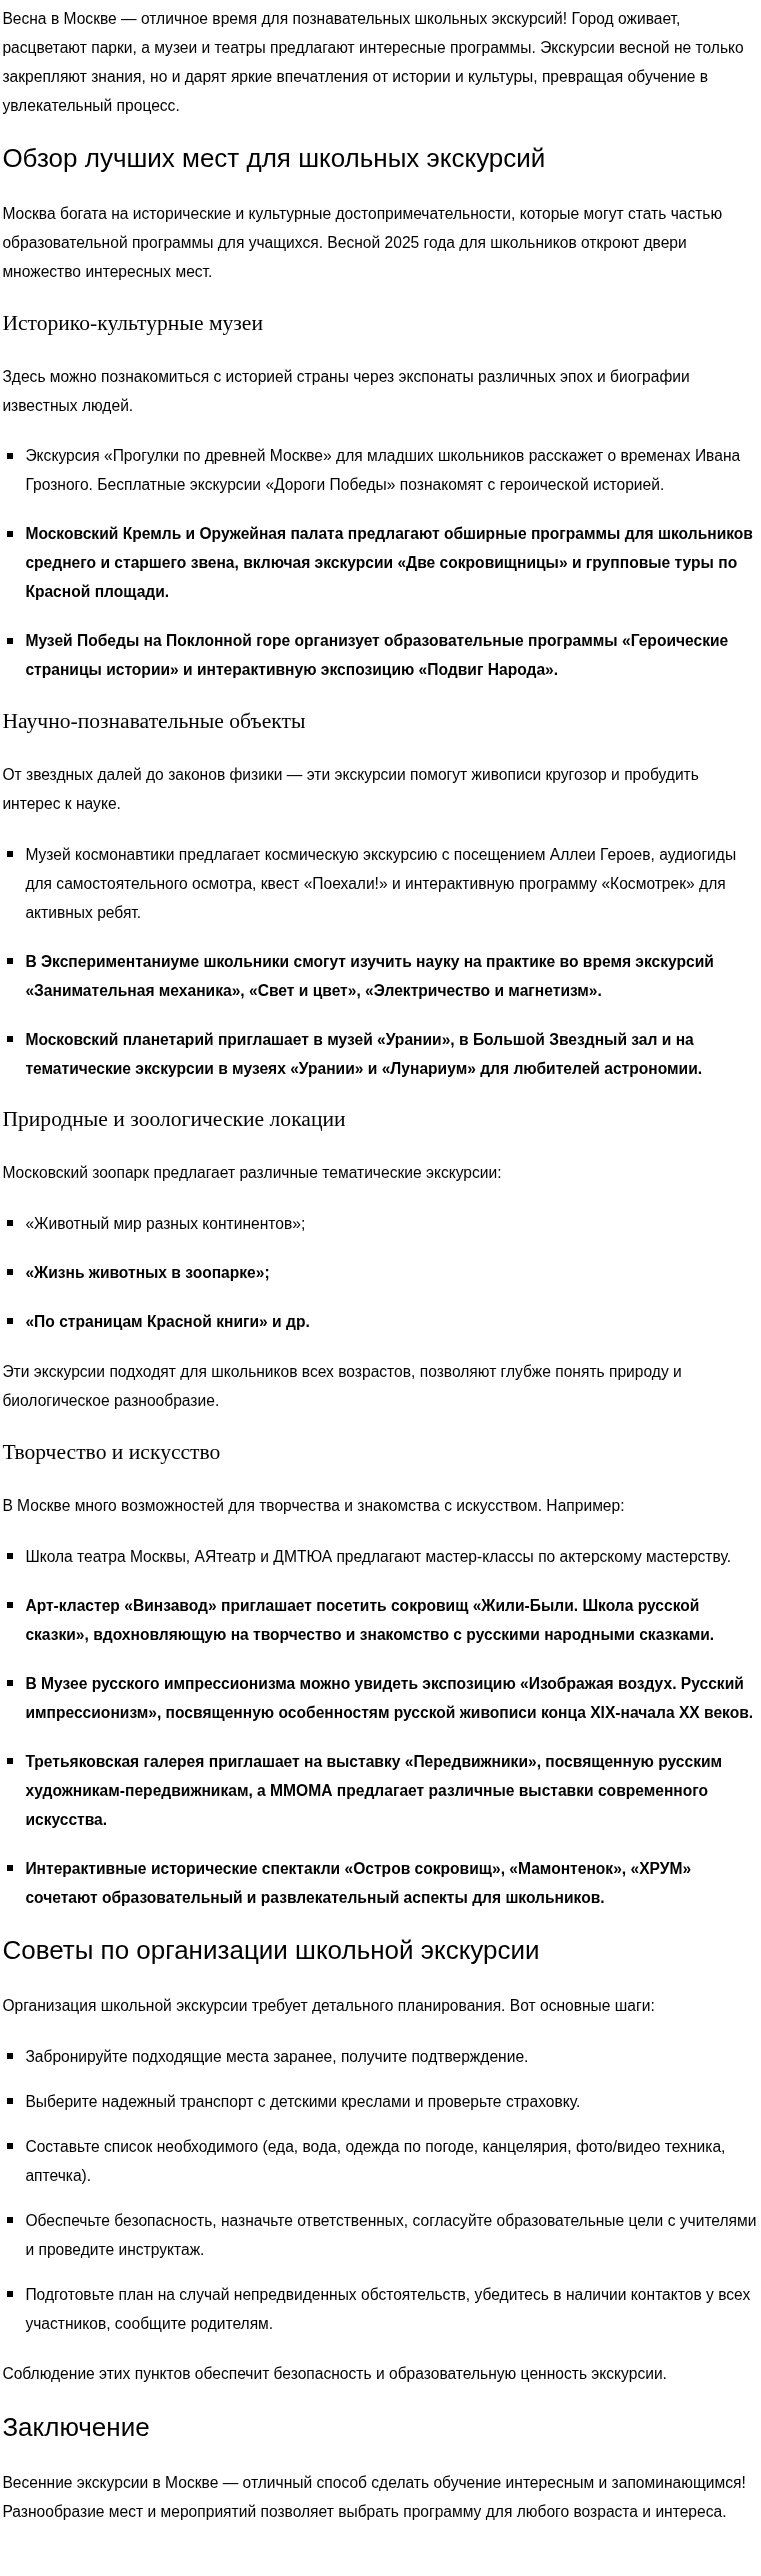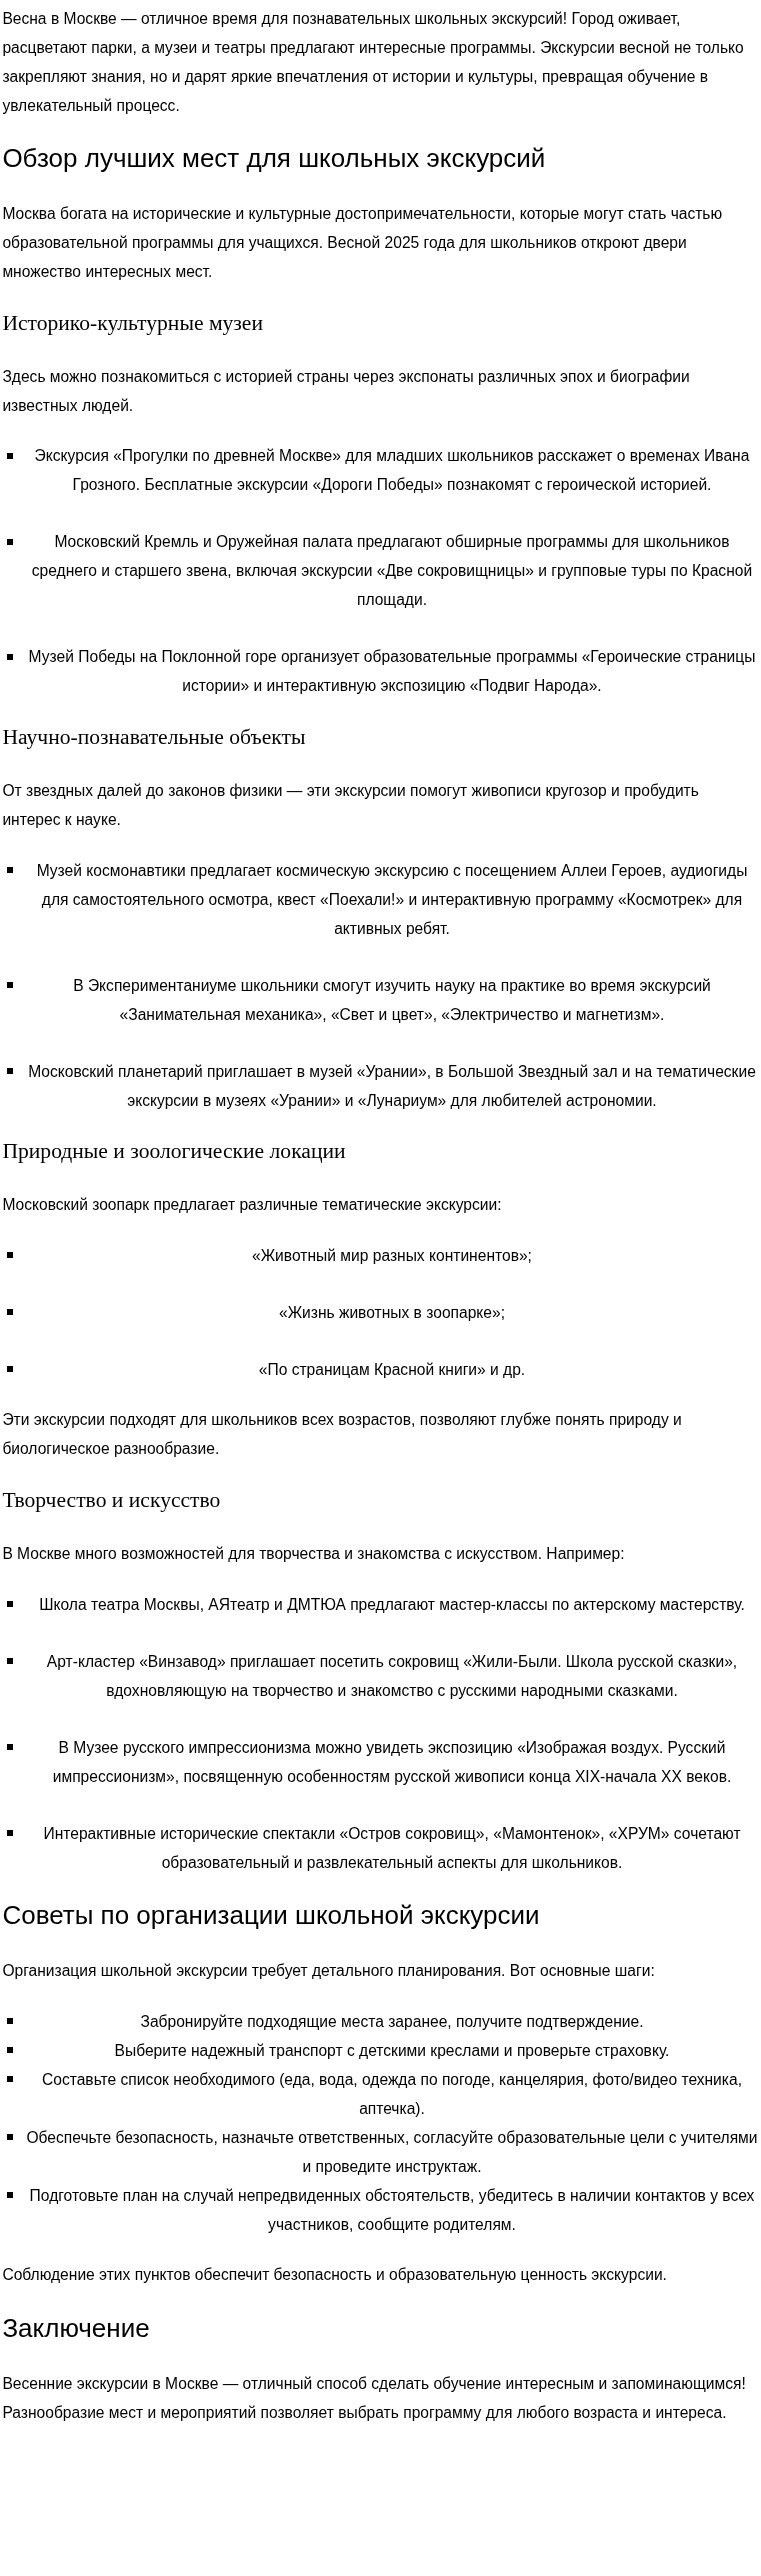--- a/index.html
+++ b/index.html
@@ -25,23 +25,23 @@
     font-size: 21.6px;
     line-height: 30px;
     margin: 9.6px 0 24px 0;
     font-family: Liberation Serif, serif;
   }
   .doc ul {
     margin: 0 0 21.6px 0;
     padding: 0;
     list-style: none;
   }
-  .doc li { position: relative; padding-left: 23px; text-align: center; }
-  .doc ul.spaced > li + li { margin-top: 28px; }
-  .doc ul.compact > li + li { margin-top: 0; }
+  .doc li { position: relative; padding-left: 23px; }
+  .doc ul.spaced > li + li { margin-top: 20px; font-weight: bold; }
+  .doc ul.compact > li + li { margin-top: 16px; }
   .doc li::before {
     content: "";
     position: absolute;
     left: 4.8px;
     top: 11.4px;
     width: 6px;
     height: 6px;
     background: #000000;
   }
 </style>
@@ -79,20 +79,21 @@
     <li>«По страницам Красной книги» и др.</li>
   </ul>
   <p>Эти экскурсии подходят для школьников всех возрастов, позволяют глубже понять природу и биологическое разнообразие.</p>
 
   <h2>Творчество и искусство</h2>
   <p>В Москве много возможностей для творчества и знакомства с искусством. Например:</p>
   <ul class="spaced">
     <li>Школа театра Москвы, АЯтеатр и ДМТЮА предлагают мастер-классы по актерскому мастерству.</li>
     <li>Арт-кластер «Винзавод» приглашает посетить сокровищ «Жили-Были. Школа русской сказки», вдохновляющую на творчество и знакомство с русскими народными сказками.</li>
     <li>В Музее русского импрессионизма можно увидеть экспозицию «Изображая воздух. Русский импрессионизм», посвященную особенностям русской живописи конца XIX-начала XX веков.</li>
+    <li>Третьяковская галерея приглашает на выставку «Передвижники», посвященную русским художникам-передвижникам, а ММОМА предлагает различные выставки современного искусства.</li>
     <li>Интерактивные исторические спектакли «Остров сокровищ», «Мамонтенок», «ХРУМ» сочетают образовательный и развлекательный аспекты для школьников.</li>
   </ul>
 
   <h1>Советы по организации школьной экскурсии</h1>
   <p>Организация школьной экскурсии требует детального планирования. Вот основные шаги:</p>
   <ul class="compact">
     <li>Забронируйте подходящие места заранее, получите подтверждение.</li>
     <li>Выберите надежный транспорт с детскими креслами и проверьте страховку.</li>
     <li>Составьте список необходимого (еда, вода, одежда по погоде, канцелярия, фото/видео техника, аптечка).</li>
     <li>Обеспечьте безопасность, назначьте ответственных, согласуйте образовательные цели с учителями и проведите инструктаж.</li>

